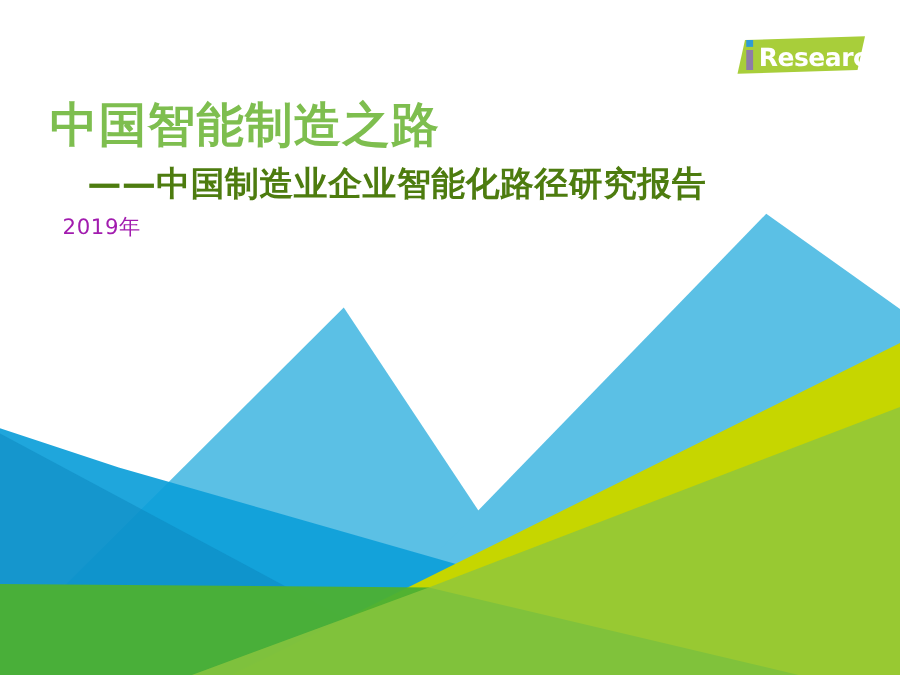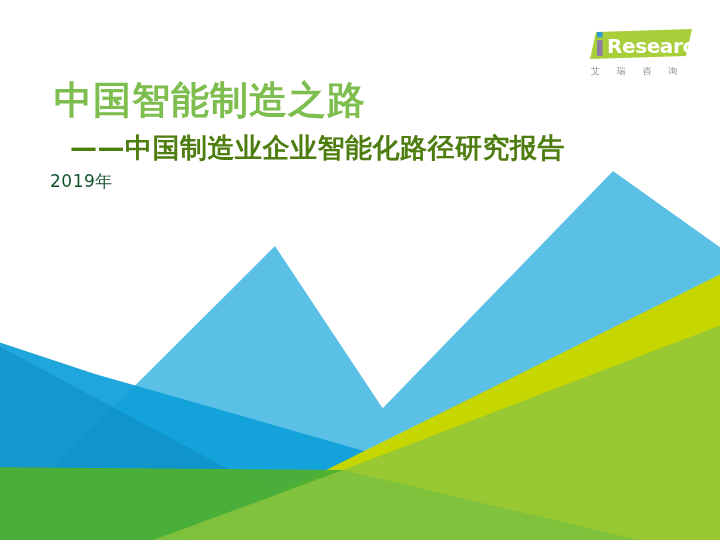--- a/index.html
+++ b/index.html
@@ -54,21 +54,21 @@
   
   #title-block {
     position: absolute;
     left: 0;
     top: 0;
     width: 720px;
     z-index: 4;
   }
   #main-title {
     position: absolute;
-    left: 54px;
+    left: 40px;
     top: 80px;
     font-size: 38px;
     font-weight: bold;
     line-height: 1.08;
     color: #7EBE4F;
     letter-spacing: 1px;
     white-space: nowrap;
     font-family: "DejaVu Sans", sans-serif;
   }
   #sub-title {
@@ -81,21 +81,21 @@
     color: #4d7c0f;
     letter-spacing: 0.5px;
     white-space: nowrap;
     font-family: "DejaVu Sans", sans-serif;
   }
   #year-label {
     position: absolute;
     left: 50px;
     top: 170px;
     font-size: 17px;
-    color: #14532d;
+    color: #a21caf;
     letter-spacing: 0.5px;
     white-space: nowrap;
     font-family: "DejaVu Sans", sans-serif;
   }
 </style>
 </head>
 <body>
 
 <div id="slide">
 
@@ -123,21 +123,20 @@
 
         <polygon points="22,4 118,1 112,28 16,31" fill="#A8CE3A"></polygon>
 
         <text x="33" y="25" fill="#FFFFFF" font-family="DejaVu Sans, sans-serif" font-size="20" font-weight="bold" letter-spacing="-0.4">Research</text>
 
         <rect x="23" y="12" width="5.5" height="16" fill="#8E7CA8"></rect>
 
         <rect x="23" y="4" width="5.5" height="5.5" fill="#2E9BD6"></rect>
       </svg>
     </div>
-    <div id="logo-sub">艾 瑞 咨 询</div>
   </div>
 
   <div id="title-block">
     <div id="main-title">中国智能制造之路</div>
     <div id="sub-title">——中国制造业企业智能化路径研究报告</div>
     <div id="year-label">2019年</div>
   </div>
 
 </div>
 

